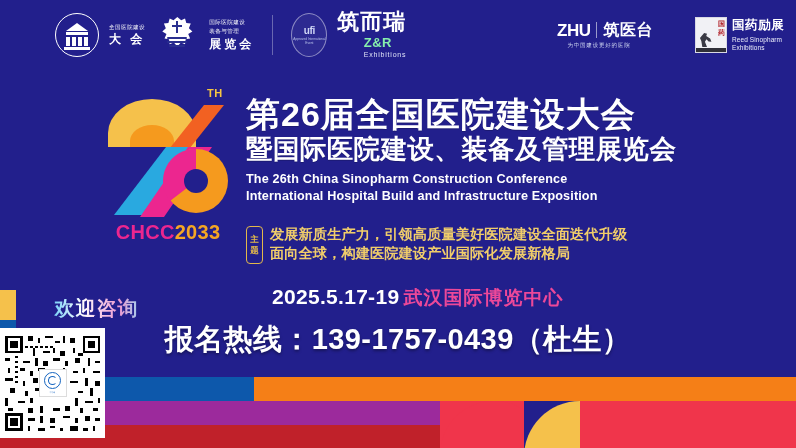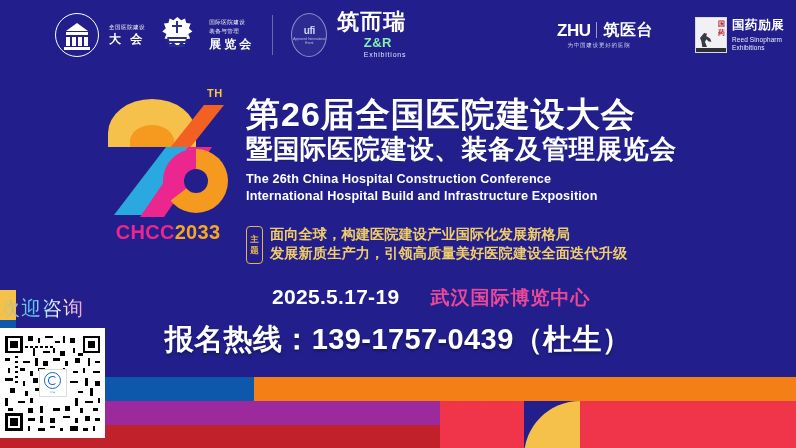--- a/index.html
+++ b/index.html
@@ -111,21 +111,21 @@
   .theme{position:absolute;left:246px;top:155px;display:flex;align-items:flex-start;gap:7px;}
   .theme-badge{
     width:15px;height:36px;border:1px solid #e2b84b;border-radius:4px;
     display:flex;flex-direction:column;align-items:center;justify-content:center;flex:none;margin-top:1px;
   }
   .theme-badge span{font-size:8.5px;color:#e2b84b;line-height:1.25;font-weight:bold;}
   .theme-lines{display:flex;flex-direction:column;}
   .theme-lines div{font-size:14.2px;font-weight:bold;color:#f0cd6a;line-height:1.35;letter-spacing:.1px;white-space:nowrap;}
 
   
-  .date-row{position:absolute;left:272px;top:215px;display:flex;align-items:baseline;gap:31px;white-space:nowrap;}
+  .date-row{position:absolute;left:272px;top:215px;display:flex;align-items:baseline;gap:4px;white-space:nowrap;}
   .date-row .d{font-size:21px;font-weight:bold;color:#ffffff;letter-spacing:.3px;}
   .date-row .v{font-size:19px;font-weight:bold;color:#ec4899;letter-spacing:1px;}
 
   
   .hotline{position:absolute;left:0;top:250px;width:796px;text-align:center;white-space:nowrap;
     font-size:29px;font-weight:bold;color:#ffffff;letter-spacing:.4px;
     text-shadow:0 2px 3px rgba(0,0,0,.35);}
 
   
   .bands{position:absolute;left:0;top:365px;width:796px;height:83px;overflow:hidden;}
@@ -141,25 +141,25 @@
   .quarter-gold{position:absolute;left:524px;top:36px;width:56px;height:56px;background:#f5c14b;border-top-left-radius:56px;}
 
   
   .qr-panel{position:absolute;left:0;top:290px;width:105px;height:158px;}
   .qr-sidebars{position:absolute;left:0;top:0;width:16px;height:158px;}
   .qr-sidebars i{display:block;width:16px;}
   .s1{height:30px;background:#f5c14b;}
   .s2{height:26px;background:#0d58ab;}
   .s3{height:22px;background:#9c2a9c;}
   .s4{height:80px;background:#c0212a;}
-  .welcome{position:absolute;left:0;top:8px;width:105px;text-align:left;
-    font-size:20px;font-weight:normal;letter-spacing:1px;line-height:1;
+  .welcome{position:absolute;left:0;top:8px;width:105px;text-align:center;
+    font-size:20px;font-weight:bold;letter-spacing:1px;line-height:1;
     background:linear-gradient(90deg,#f5c14b 0%,#4fc3f7 30%,#ffffff 55%,#ec9ad1 80%,#7ee8fa 100%);
     -webkit-background-clip:text;background-clip:text;color:transparent;
-    text-shadow:none;}
+    text-shadow:none;padding-left:44px;}
   .qr-img{position:absolute;left:0;top:38px;width:105px;height:110px;background:#fff;}
   .qr-img svg{display:block;}
   .qr-logo{
     position:absolute;left:50%;top:50%;transform:translate(-50%,-50%);
     width:26px;height:26px;background:#fff;border:1px solid #dcdcdc;
     display:flex;align-items:center;justify-content:center;flex-direction:column;
   }
   .qr-logo .ring{width:15px;height:15px;border-radius:50%;border:1.6px solid #1565c0;position:relative;}
   .qr-logo .ring::after{content:"";position:absolute;left:3px;top:3px;width:7px;height:7px;border-radius:50%;border:1.4px solid #1565c0;border-right-color:transparent;}
   .qr-logo .qt{font-size:2.6px;color:#1565c0;margin-top:1px;letter-spacing:.1px;}
@@ -266,32 +266,32 @@
       <span class="th">TH</span>
     </div>
 
     <div class="chcc">
       <span class="a">CHCC</span><span class="b">2033</span>
     </div>
 
     <div class="title-block">
       <div class="t1">第26届全国医院建设大会</div>
       <div class="t2">暨国际医院建设、装备及管理展览会</div>
-      <div class="t3">The 26th China Hospital Construction Conference</div>
+      <div class="t3">The 26th China Sinopharm Construction Conference</div>
       <div class="t4">International Hospital Build and Infrastructure Exposition</div>
     </div>
 
     <div class="theme">
       <div class="theme-badge">
         <span>主</span>
         <span>题</span>
       </div>
       <div class="theme-lines">
+        <div>发展新质生产力，引领高质量美好医院建设全面迭代升级</div>
         <div>面向全球，构建医院建设产业国际化发展新格局</div>
-        <div>发展新质生产力，引领高质量美好医院建设全面迭代升级</div>
       </div>
     </div>
 
     <div class="date-row">
       <span class="d">2025.5.17-19</span>
       <span class="v">武汉国际博览中心</span>
     </div>
 
     <div class="hotline">报名热线：139-1757-0439（杜生）</div>
   </div>

